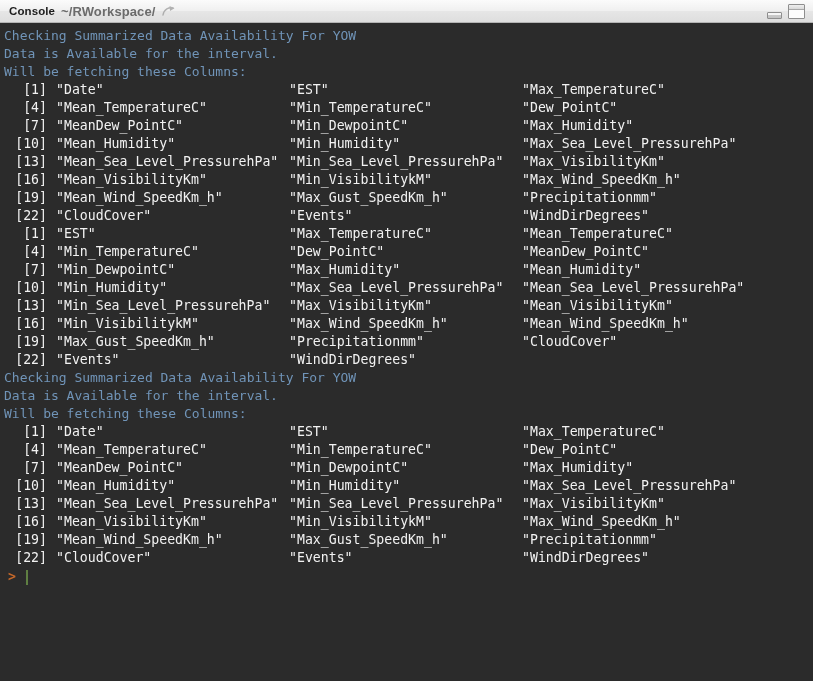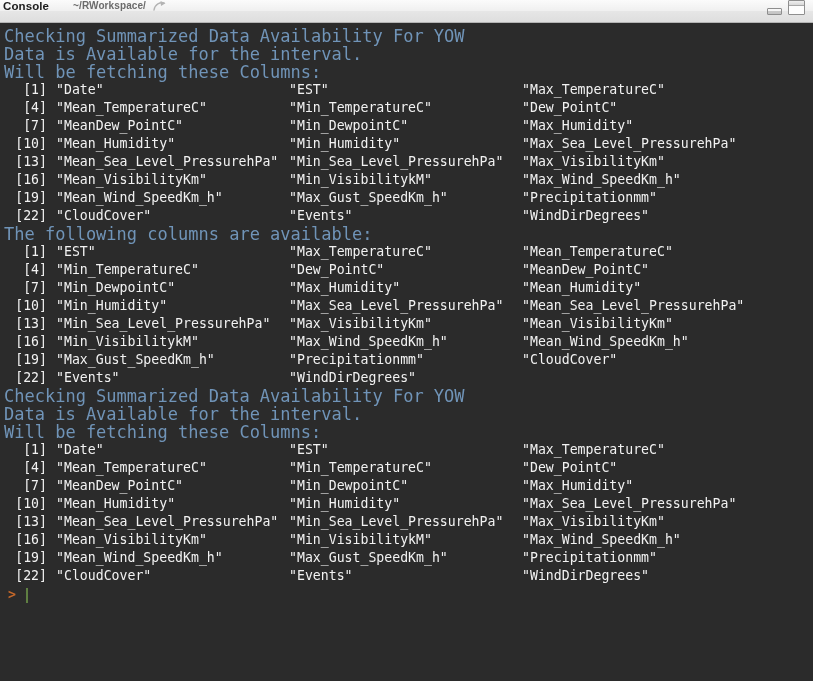--- a/index.html
+++ b/index.html
@@ -20,38 +20,38 @@
     background: #2b2b2b;
   }
 
   
   #titlebar {
     height: 23px;
     flex: 0 0 23px;
     background: linear-gradient(to bottom, #fbfbfb 0%, #f0f0f0 48%, #e6e6e6 52%, #dedede 100%);
     border-bottom: 1px solid #b4b4b4;
     display: flex;
-    align-items: flex-start;
-    padding: 0 4px 0 3px;
+    align-items: center;
+    padding: 0 4px 0 9px;
     position: relative;
     user-select: none;
   }
   #titlebar .t-title {
     font-family: "Liberation Sans", sans-serif;
     font-size: 11.5px;
     font-weight: bold;
     color: #1c1c1c;
     letter-spacing: .1px;
   }
   #titlebar .t-path {
     font-family: "Liberation Sans", sans-serif;
-    font-size: 10px;
+    font-size: 13px;
     font-weight: bold;
     color: #6b6b6b;
-    margin-left: 24px;
+    margin-left: 6px;
     letter-spacing: .1px;
   }
   #titlebar .t-arrow {
     margin-left: 7px;
     display: flex;
     align-items: center;
     opacity: .62;
   }
   .win-ctrls {
     margin-left: auto;
@@ -90,21 +90,21 @@
     overflow: hidden;
     position: relative;
   }
   #console-lines {
     display: block;
     padding-left: 4px;
   }
   .cline {
     height: 18px;
     line-height: 18px;
-    font-size: 17px;
+    font-size: 13px;
     white-space: pre;
     letter-spacing: 0px;
     font-family: "DejaVu Sans Mono", "Liberation Mono", monospace;
   }
   .c-info  { color: #7094b8; }
   .c-out   { color: #f2f2f2; }
 
   
   .crow {
     height: 18px;
@@ -180,21 +180,20 @@
         <div class="cline c-info">Data is Available for the interval.</div>
         <div class="cline c-info">Will be fetching these Columns:</div>
         <div class="crow"><span class="idx">[1]</span><span class="cell">"Date"</span><span class="cell">"EST"</span><span class="cell">"Max_TemperatureC"</span></div>
         <div class="crow"><span class="idx">[4]</span><span class="cell">"Mean_TemperatureC"</span><span class="cell">"Min_TemperatureC"</span><span class="cell">"Dew_PointC"</span></div>
         <div class="crow"><span class="idx">[7]</span><span class="cell">"MeanDew_PointC"</span><span class="cell">"Min_DewpointC"</span><span class="cell">"Max_Humidity"</span></div>
         <div class="crow"><span class="idx">[10]</span><span class="cell">"Mean_Humidity"</span><span class="cell">"Min_Humidity"</span><span class="cell">"Max_Sea_Level_PressurehPa"</span></div>
         <div class="crow"><span class="idx">[13]</span><span class="cell">"Mean_Sea_Level_PressurehPa"</span><span class="cell">"Min_Sea_Level_PressurehPa"</span><span class="cell">"Max_VisibilityKm"</span></div>
         <div class="crow"><span class="idx">[16]</span><span class="cell">"Mean_VisibilityKm"</span><span class="cell">"Min_VisibilitykM"</span><span class="cell">"Max_Wind_SpeedKm_h"</span></div>
         <div class="crow"><span class="idx">[19]</span><span class="cell">"Mean_Wind_SpeedKm_h"</span><span class="cell">"Max_Gust_SpeedKm_h"</span><span class="cell">"Precipitationmm"</span></div>
         <div class="crow"><span class="idx">[22]</span><span class="cell">"CloudCover"</span><span class="cell">"Events"</span><span class="cell">"WindDirDegrees"</span></div>
-        <div class="cline c-info">The following columns are available:</div>
         <div class="crow"><span class="idx">[1]</span><span class="cell">"EST"</span><span class="cell">"Max_TemperatureC"</span><span class="cell">"Mean_TemperatureC"</span></div>
         <div class="crow"><span class="idx">[4]</span><span class="cell">"Min_TemperatureC"</span><span class="cell">"Dew_PointC"</span><span class="cell">"MeanDew_PointC"</span></div>
         <div class="crow"><span class="idx">[7]</span><span class="cell">"Min_DewpointC"</span><span class="cell">"Max_Humidity"</span><span class="cell">"Mean_Humidity"</span></div>
         <div class="crow"><span class="idx">[10]</span><span class="cell">"Min_Humidity"</span><span class="cell">"Max_Sea_Level_PressurehPa"</span><span class="cell">"Mean_Sea_Level_PressurehPa"</span></div>
         <div class="crow"><span class="idx">[13]</span><span class="cell">"Min_Sea_Level_PressurehPa"</span><span class="cell">"Max_VisibilityKm"</span><span class="cell">"Mean_VisibilityKm"</span></div>
         <div class="crow"><span class="idx">[16]</span><span class="cell">"Min_VisibilitykM"</span><span class="cell">"Max_Wind_SpeedKm_h"</span><span class="cell">"Mean_Wind_SpeedKm_h"</span></div>
         <div class="crow"><span class="idx">[19]</span><span class="cell">"Max_Gust_SpeedKm_h"</span><span class="cell">"Precipitationmm"</span><span class="cell">"CloudCover"</span></div>
         <div class="crow"><span class="idx">[22]</span><span class="cell">"Events"</span><span class="cell">"WindDirDegrees"</span><span class="cell"></span></div>
         <div class="cline c-info">Checking Summarized Data Availability For YOW</div>
         <div class="cline c-info">Data is Available for the interval.</div>

